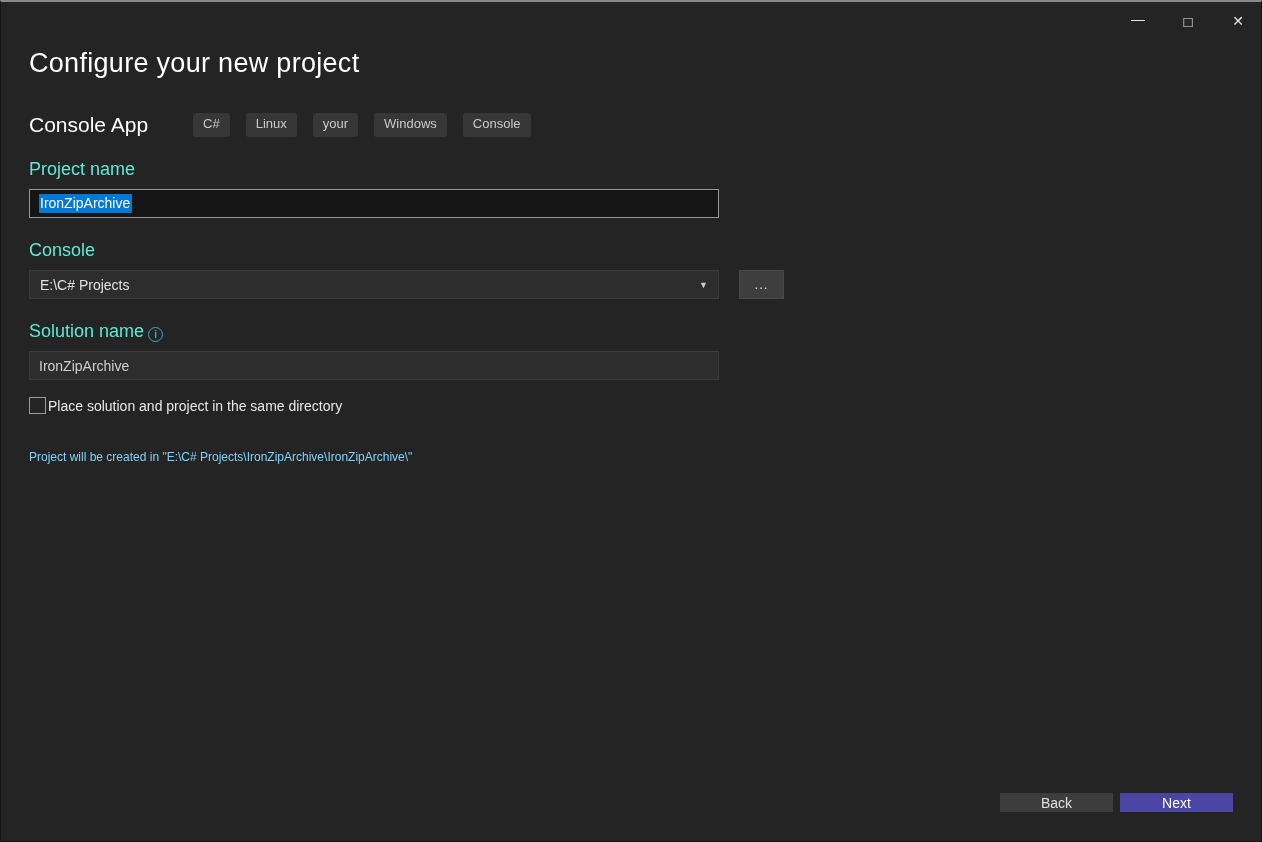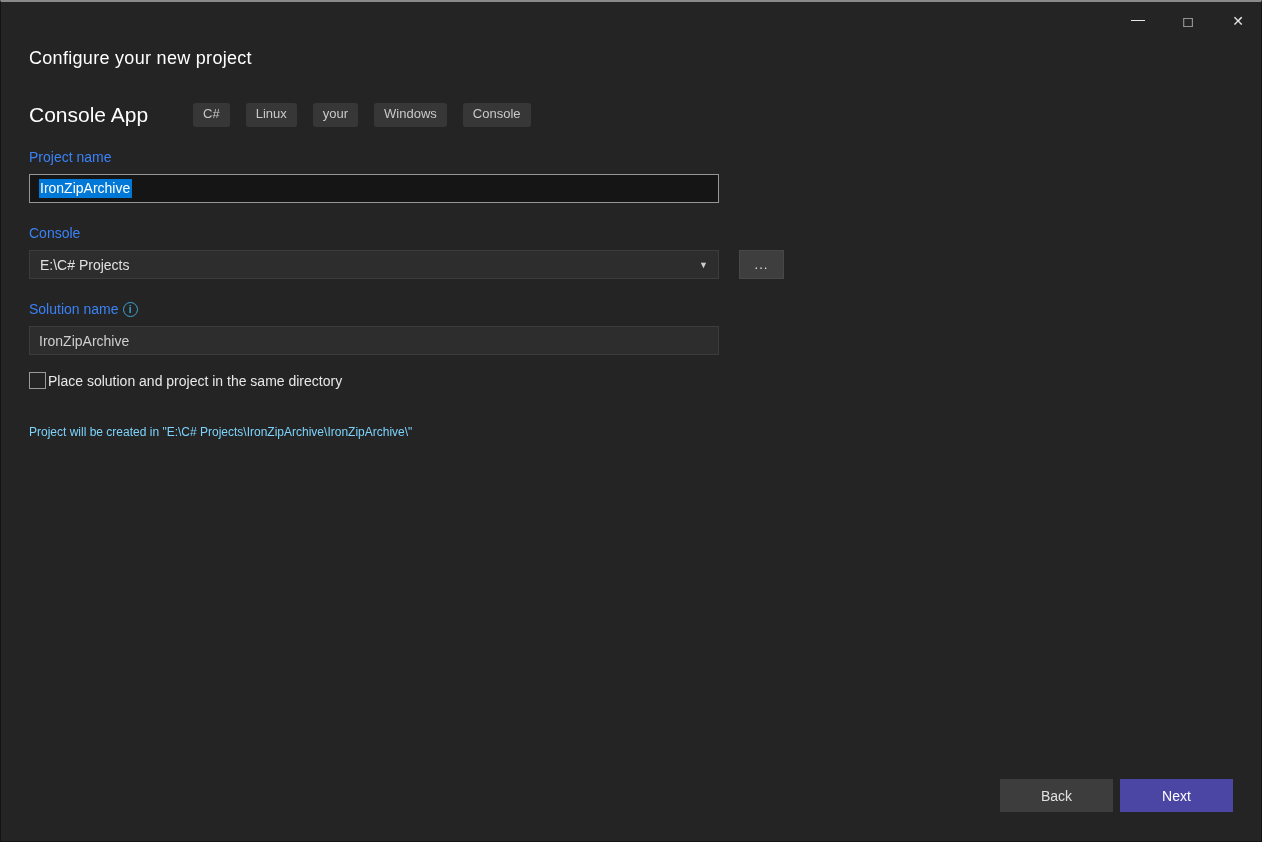--- a/index.html
+++ b/index.html
@@ -36,21 +36,21 @@
     cursor: default;
     font-size: 14px;
   }
   .win-btn .glyph-min { font-size: 14px; line-height: 1; position: relative; top: -2px; }
   .win-btn .glyph-max { font-size: 15px; line-height: 1; }
   .win-btn .glyph-close { font-size: 14px; line-height: 1; }
   
   .content { padding: 0 28px; }
   .page-title {
     margin-top: 8px;
-    font-size: 18px;
+    font-size: 27px;
     font-weight: 400;
     color: #ffffff;
     letter-spacing: 0.3px;
   }
   .type-row {
     margin-top: 34px;
     display: flex;
     align-items: center;
     gap: 24px;
   }
@@ -64,22 +64,22 @@
     background: var(--color-tag_bg, #373737);
     color: #c9c9c9;
     font-size: 13px;
     padding: 4px 10px 5px;
     border-radius: 3px;
     line-height: 1.1;
     cursor: default;
   }
   .field-label {
     display: block;
-    font-size: 14px;
-    color: #3b82f6;
+    font-size: 18px;
+    color: #5eead4;
     margin-top: 22px;
   }
   .label-row { display: flex; align-items: flex-end; gap: 4px; margin-top: 22px; }
   .label-row .field-label { margin-top: 0; }
   .info-icon {
     width: 15px; height: 15px;
     border: 1.5px solid var(--color-info, #3da6cf);
     border-radius: 50%;
     color: var(--color-info, #3da6cf);
     font-size: 10px;
@@ -165,21 +165,21 @@
     color: #7dd3fc;
   }
   .footer-buttons {
     position: absolute;
     right: 28px;
     bottom: 29px;
     display: flex;
     gap: 7px;
   }
   .btn {
-    width: 113px; height: 33px;
+    width: 113px; height: 19px;
     display: flex; align-items: center; justify-content: center;
     font-size: 14px;
     border: none;
     cursor: default;
   }
   .btn-back { background: var(--color-back_button_bg, #3d3d3d); color: #e0e0e0; }
   .btn-next { background: var(--color-accent, #4b45a3); color: #ffffff; }
 </style>
 </head>
 <body>

